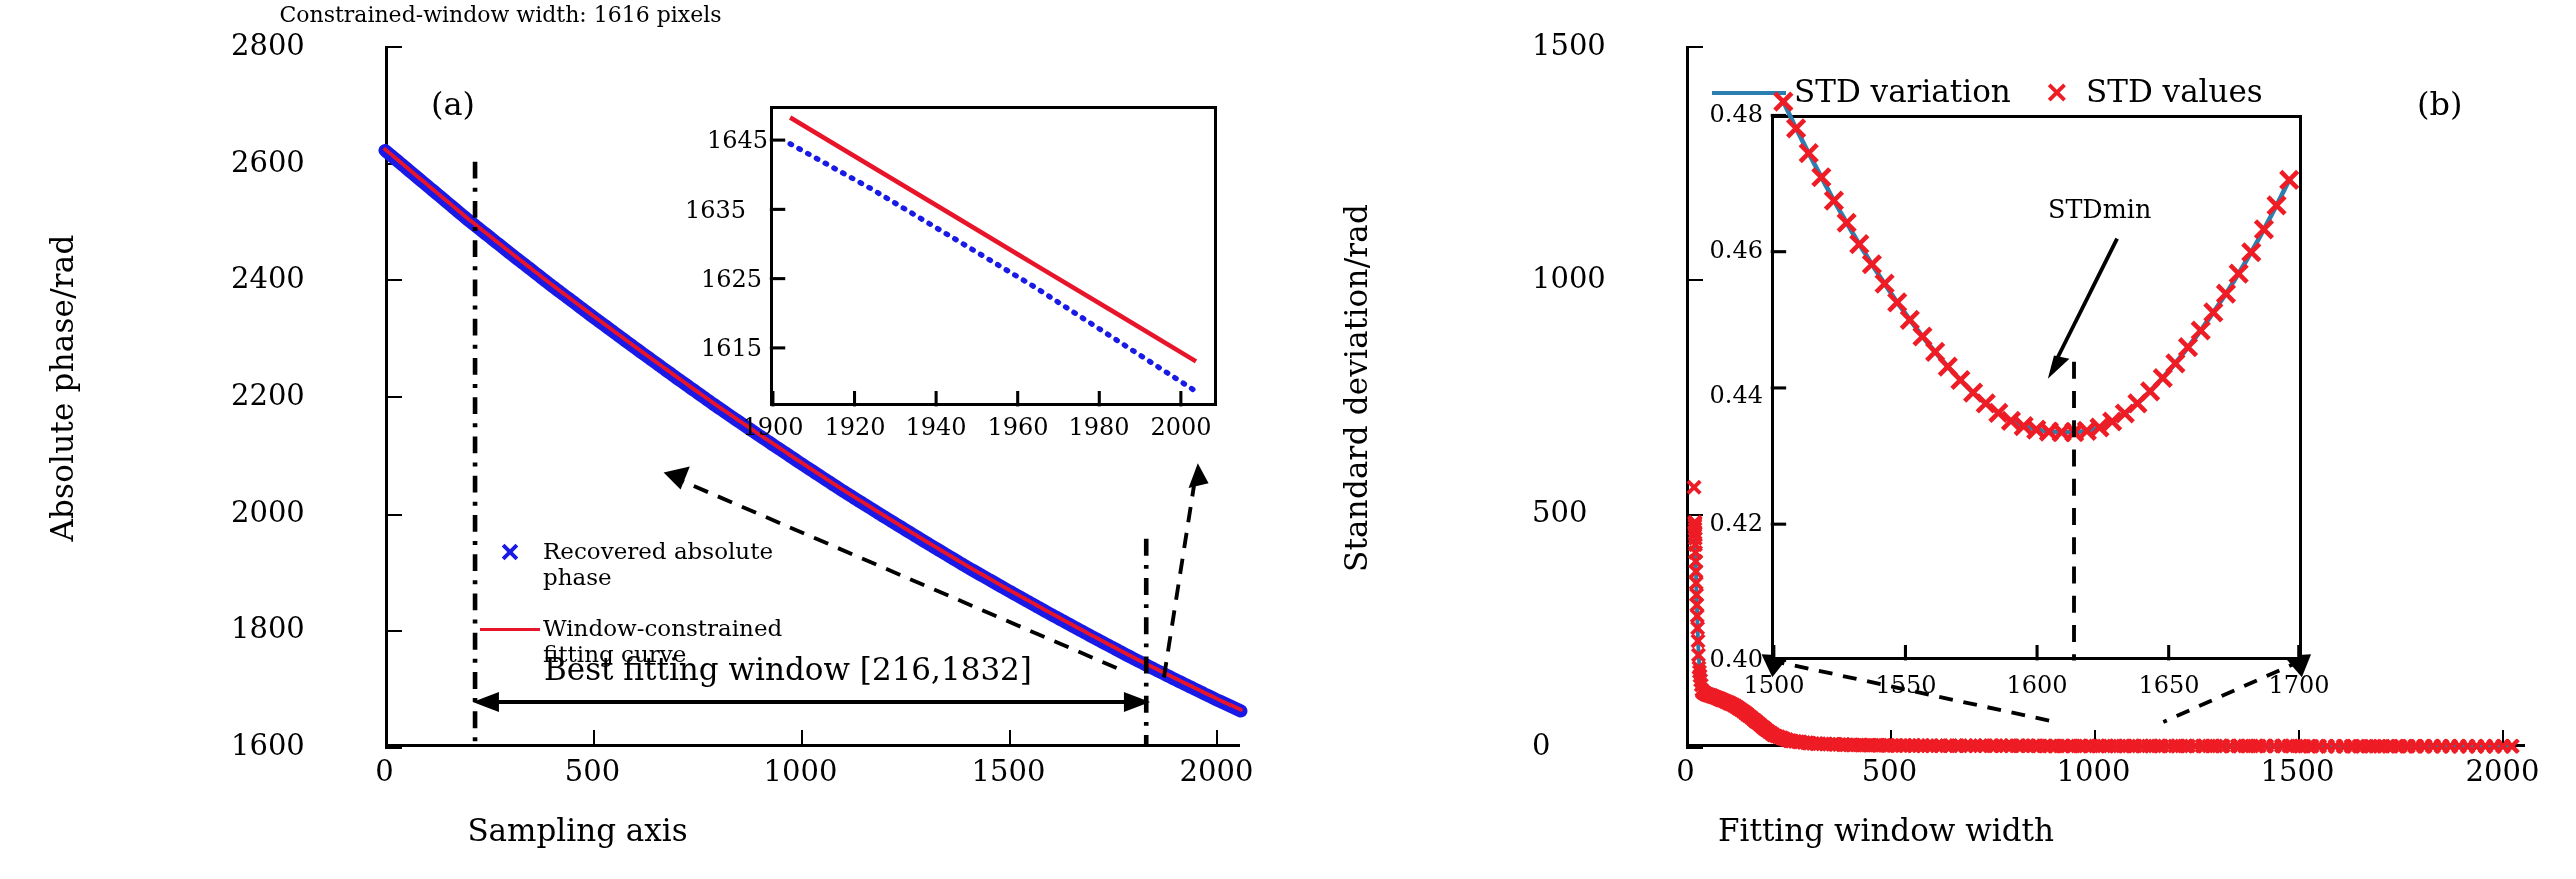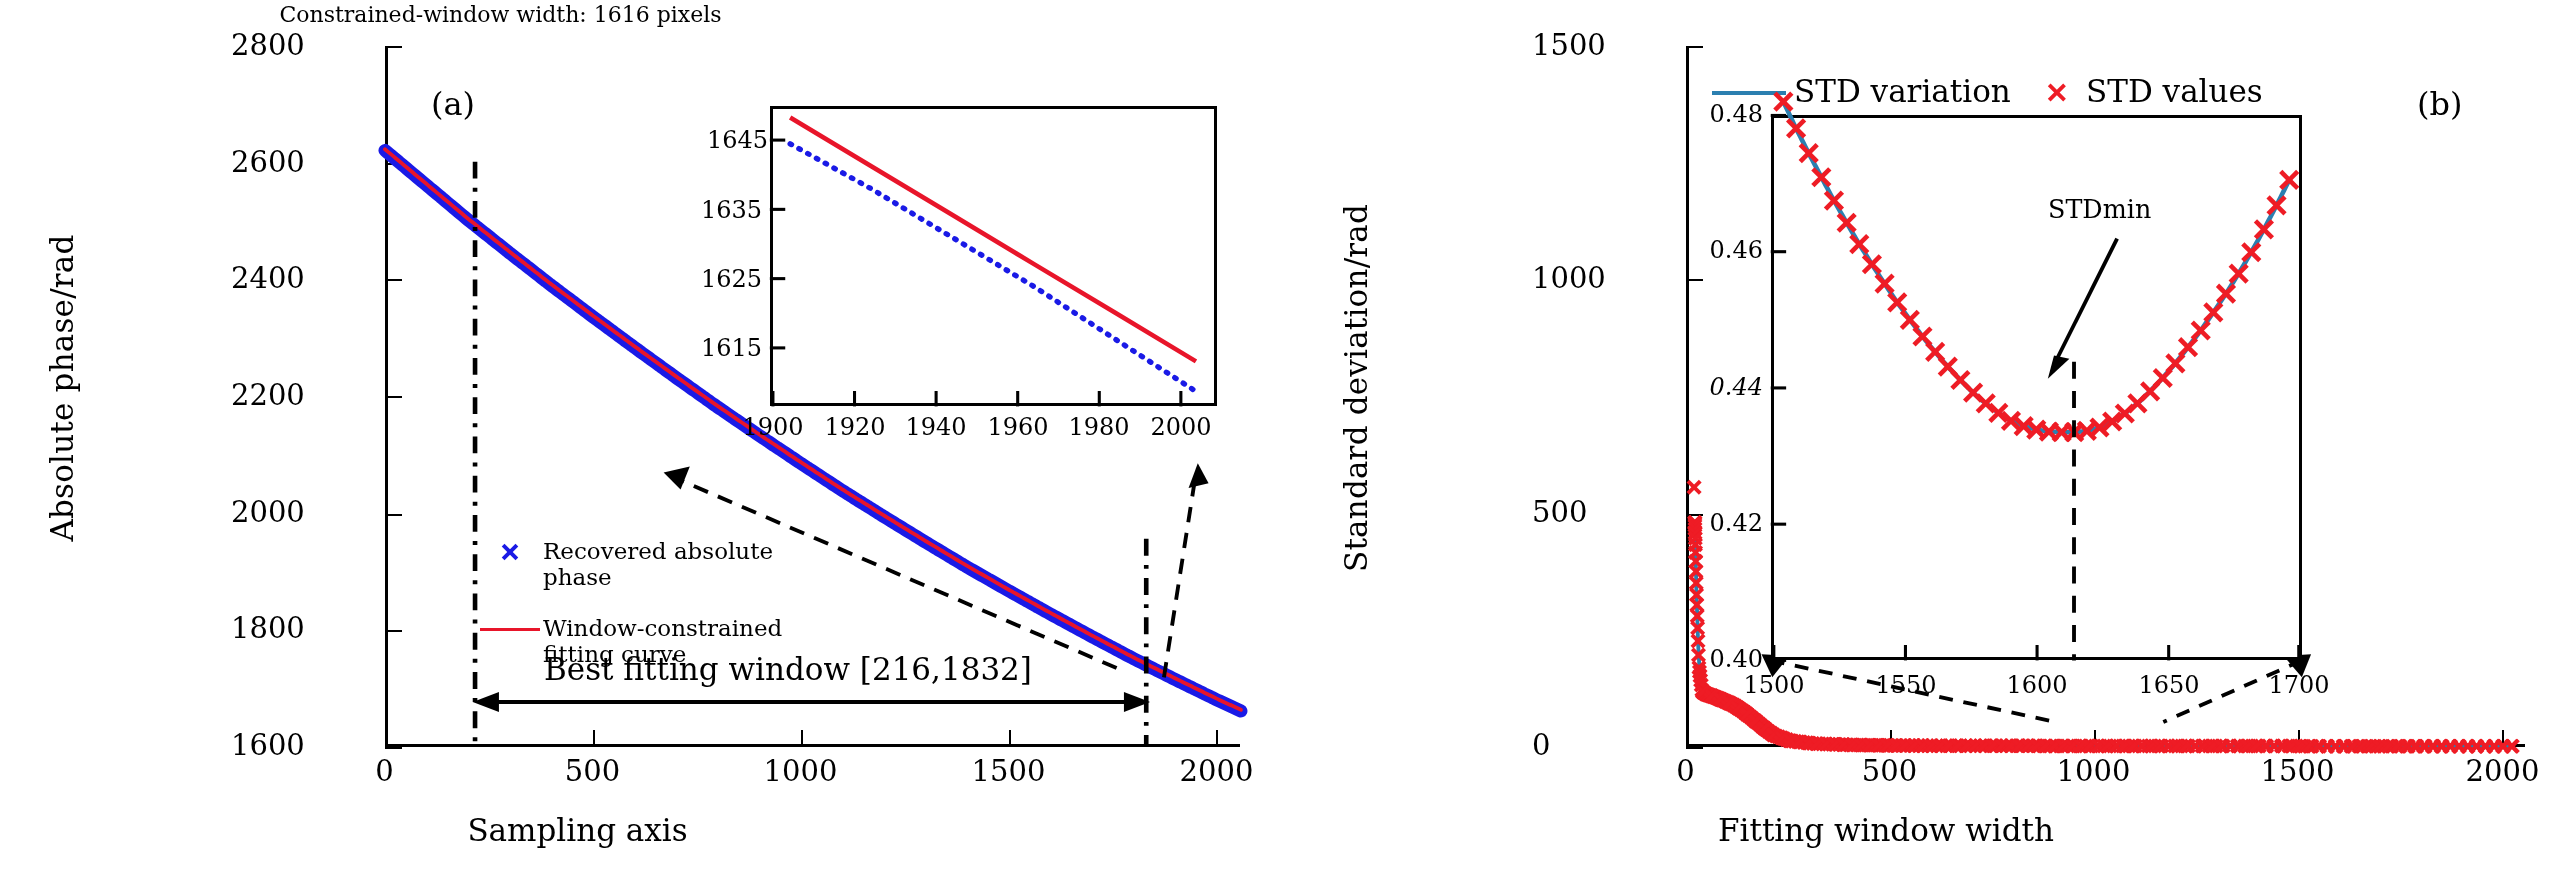--- a/index.html
+++ b/index.html
@@ -150,21 +150,21 @@
         <line x1="1216" y1="528" x2="1216" y2="508"></line>
         <line x1="1322" y1="528" x2="1322" y2="508"></line>
         <line x1="1428" y1="528" x2="1428" y2="508"></line>
         <line x1="1534" y1="528" x2="1534" y2="508"></line>
       </g>
       <path id="paInsetRed" fill="none" stroke="#e8152a" stroke-width="6" d="M1026.4 152.6 L1131.8 216.0 L1237.3 279.4 L1342.7 342.8 L1448.2 406.1 L1553.6 469.5"></path>
       <path id="paInsetBlue" fill="none" stroke="#1a1ae6" stroke-width="7" stroke-linecap="round" stroke-dasharray="2 11" d="M1026.4 186.8 L1131.8 245.3 L1237.3 308.6 L1342.7 372.0 L1448.2 440.3 L1553.6 508.5"></path>
     </svg>
 
     <div class="tlab-sm r" style="left:660px;top:126px;width:108px;z-index:8;">1645</div>
-    <div class="tlab-sm r" style="left:654px;top:196px;width:108px;z-index:8;">1635</div>
+    <div class="tlab-sm r" style="left:638px;top:196px;width:108px;z-index:8;">1635</div>
     <div class="tlab-sm r" style="left:654px;top:265px;width:108px;z-index:8;">1625</div>
     <div class="tlab-sm r" style="left:654px;top:334px;width:108px;z-index:8;">1615</div>
 
     <div class="tlab-sm c" style="left:719px;top:413px;width:108px;z-index:8;">1900</div>
     <div class="tlab-sm c" style="left:801px;top:413px;width:108px;z-index:8;">1920</div>
     <div class="tlab-sm c" style="left:882px;top:413px;width:108px;z-index:8;">1940</div>
     <div class="tlab-sm c" style="left:964px;top:413px;width:108px;z-index:8;">1960</div>
     <div class="tlab-sm c" style="left:1045px;top:413px;width:108px;z-index:8;">1980</div>
     <div class="tlab-sm c" style="left:1127px;top:413px;width:108px;z-index:8;">2000</div>
   </div>
@@ -928,21 +928,21 @@
 
       <line x1="1090" y1="310" x2="1010" y2="470" stroke="#000" stroke-width="5"></line>
       <polygon points="1000,492 1028,466 1008,462" fill="#000"></polygon>
       <line x1="1034" y1="470" x2="1034" y2="858" stroke="#000" stroke-width="5" stroke-dasharray="22 16"></line>
     </svg>
 
     <div class="annot-sm" style="left:770px;top:194px;z-index:8;">STDmin</div>
 
     <div class="tlab-sm r" style="left:370px;top:100px;width:115px;z-index:8;">0.48</div>
     <div class="tlab-sm r" style="left:370px;top:236px;width:115px;z-index:8;">0.46</div>
-    <div class="tlab-sm r" style="left:370px;top:373px;width:115px;z-index:8;font-style:italic;">0.44</div>
+    <div class="tlab-sm r" style="left:370px;top:381px;width:115px;z-index:8;">0.44</div>
     <div class="tlab-sm r" style="left:370px;top:509px;width:115px;z-index:8;">0.42</div>
     <div class="tlab-sm r" style="left:370px;top:645px;width:115px;z-index:8;">0.40</div>
 
     <div class="tlab-sm c" style="left:442px;top:671px;width:108px;z-index:8;">1500</div>
     <div class="tlab-sm c" style="left:574px;top:671px;width:108px;z-index:8;">1550</div>
     <div class="tlab-sm c" style="left:705px;top:671px;width:108px;z-index:8;">1600</div>
     <div class="tlab-sm c" style="left:837px;top:671px;width:108px;z-index:8;">1650</div>
     <div class="tlab-sm c" style="left:967px;top:671px;width:108px;z-index:8;">1700</div>
   </div>
 </div>

